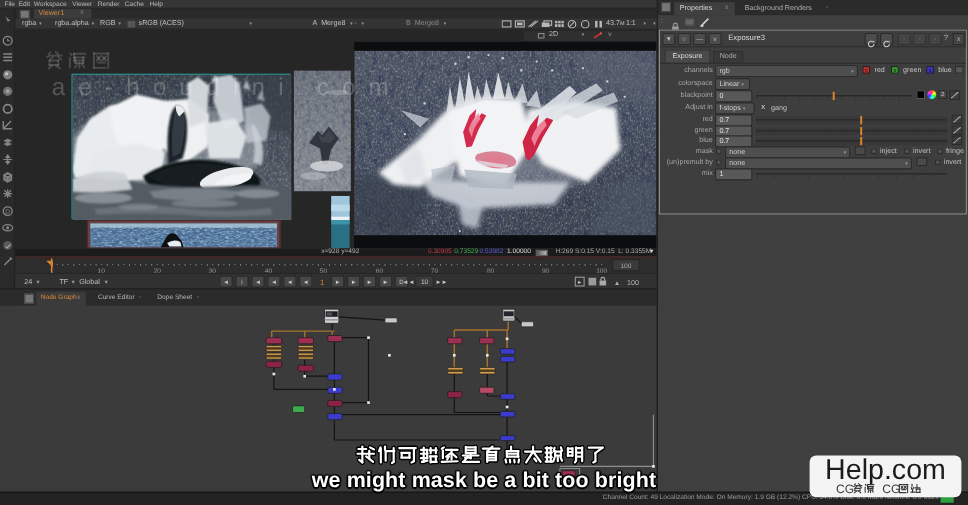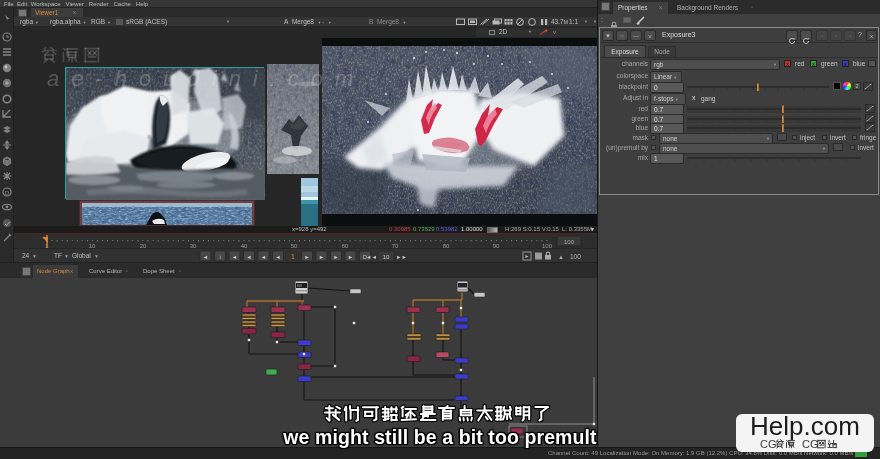--- a/index.html
+++ b/index.html
@@ -858,21 +858,21 @@
           <line x1="44.3" y1="4.6" x2="57.4" y2="4.6"></line>
           <line x1="44.3" y1="17.7" x2="55.0" y2="17.7"></line>
           <line x1="47.0" y1="7.0" x2="50.2" y2="11.0"></line>
           <line x1="50.2" y1="7.0" x2="47.0" y2="11.0"></line>
           <line x1="51.8" y1="7.0" x2="55.5" y2="11.0"></line>
           <line x1="55.5" y1="7.0" x2="51.8" y2="11.0"></line>
           <line x1="47.8" y1="12.9" x2="54.5" y2="12.9"></line>
         </g>
       </svg>
     </div>
-  <div class="abs" style="left:47px;top:66px;font-size:22px;color:rgba(255,255,255,0.22);letter-spacing:12px;font-style:italic;">ae-houdini.com</div>
+  <div class="abs" style="left:47px;top:66px;font-size:22px;color:rgba(255,255,255,0.22);letter-spacing:12px;">ae-houdini.com</div>
 
   <div class="abs" id="subzh" style="left:0;top:403px;width:880px;text-align:center;">
       <svg width="880" height="22" style="position:absolute;left:0;top:0">
         <g stroke="#000000" stroke-width="4.4" stroke-linecap="round">
           <line x1="325.8" y1="5.2" x2="332.9" y2="5.2"></line>
           <line x1="329.4" y1="3.0" x2="329.4" y2="17.4"></line>
           <line x1="325.0" y1="9.5" x2="340.0" y2="9.5"></line>
           <line x1="335.7" y1="6.8" x2="335.7" y2="13.8"></line>
           <line x1="332.9" y1="11.9" x2="339.2" y2="16.9"></line>
           <line x1="336.4" y1="3.7" x2="340.0" y2="5.6"></line>
@@ -1122,21 +1122,21 @@
           <line x1="541.3" y1="16.3" x2="539.4" y2="17.4"></line>
         </g>
         <g stroke="#ffffff" stroke-width="2.0" stroke-linecap="round">
           <line x1="535.3" y1="4.0" x2="547.9" y2="4.0"></line>
           <line x1="547.9" y1="4.0" x2="541.1" y2="9.0"></line>
           <line x1="541.3" y1="9.0" x2="541.3" y2="16.3"></line>
           <line x1="541.3" y1="16.3" x2="539.4" y2="17.4"></line>
         </g>
       </svg>
     </div>
-  <div class="abs" style="left:0;top:426px;width:880px;text-align:center;font-size:19.5px;font-weight:bold;color:#fff;text-shadow:-1.3px 0 1px #000,1.3px 0 1px #000,0 -1.3px 1px #000,0 1.3px 1px #000,-1px -1px 1px #000,1px 1px 1px #000,-1px 1px 1px #000,1px -1px 1px #000;letter-spacing:0.1px;">we might still be a bit too premult</div>
+  <div class="abs" style="left:0;top:426px;width:880px;text-align:center;font-size:19.5px;font-weight:bold;color:#fff;text-shadow:-1.3px 0 1px #000,1.3px 0 1px #000,0 -1.3px 1px #000,0 1.3px 1px #000,-1px -1px 1px #000,1px 1px 1px #000,-1px 1px 1px #000,1px -1px 1px #000;letter-spacing:0.1px;">we might mask be a bit too bright</div>
 
   <div class="abs" style="left:736px;top:414px;width:138px;height:38px;background:#f4f4f4;border-radius:6px;">
     <div class="abs" style="left:0;top:-3px;width:138px;text-align:center;font-size:26px;color:#1c1c1c;letter-spacing:0px;">Help.com</div>
     <div class="abs" style="left:0;top:24px;width:138px;text-align:center;font-size:11px;color:#333;" id="cgline2">
         <svg width="138" height="13" style="position:absolute;left:0;top:0">
           <text x="24" y="10" font-size="11" fill="#3a3a3a" font-family="Liberation Sans">CG</text>
           <g stroke="#3a3a3a" stroke-width="1.0" stroke-linecap="round">
             <line x1="41.7" y1="1.9" x2="40.8" y2="2.9"></line>
             <line x1="39.9" y1="4.2" x2="41.7" y2="3.5"></line>
             <line x1="44.4" y1="1.7" x2="45.8" y2="2.8"></line>

